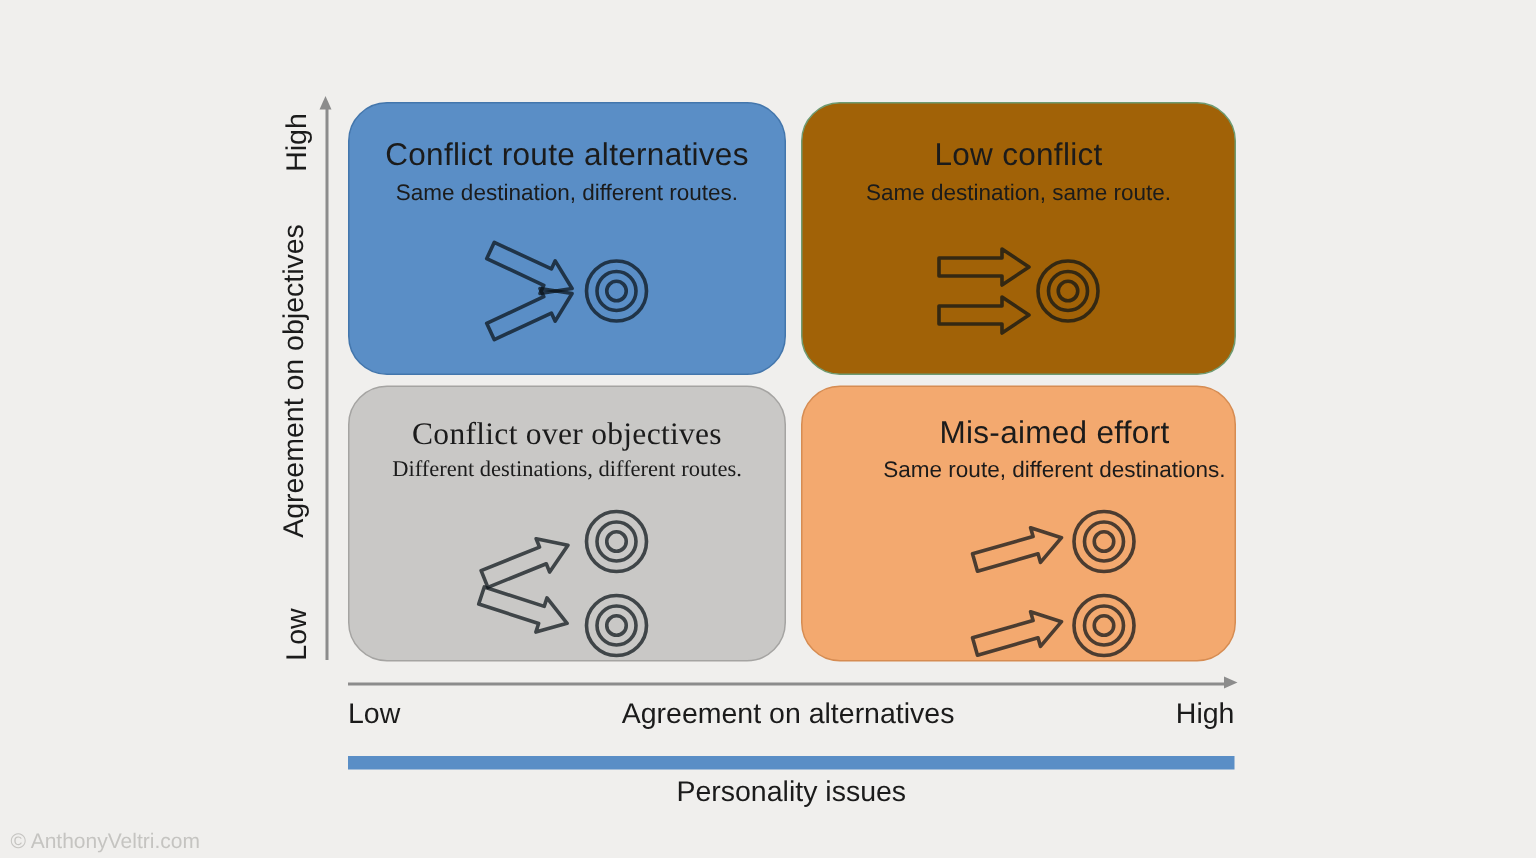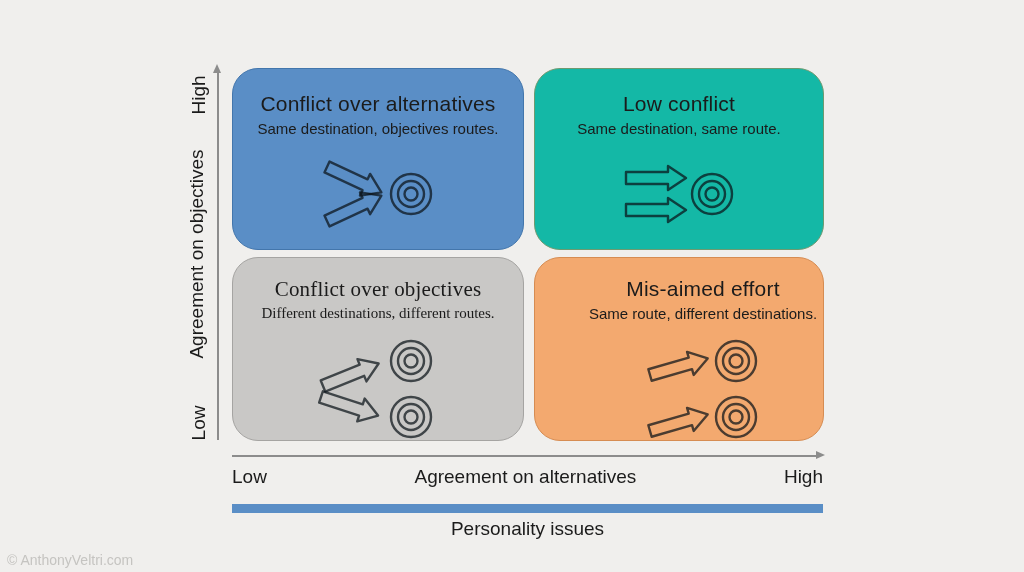--- a/index.html
+++ b/index.html
@@ -119,32 +119,32 @@
 
 <div class="stage" style="background-color: rgb(240, 239, 237);">
 
   <div class="y-axis-line"></div>
   <div class="y-axis-arrowhead"></div>
   <div class="y-label y-high">High</div>
   <div class="y-label y-title">Agreement on objectives</div>
   <div class="y-label y-low">Low</div>
 
   <div class="quadrant q-tl" style="background-color: rgb(90, 142, 198); border-color: rgb(67, 118, 172);">
-    <div class="q-title">Conflict over alternatives</div>
-    <div class="q-subtitle">Same destination, objectives routes.</div>
+    <div class="q-title">Conflict route alternatives</div>
+    <div class="q-subtitle">Same destination, different routes.</div>
     <svg class="q-icon" width="170" height="100" viewBox="0 0 170 100">
       <polygon points="0,-6 42,-6 42,-12 60,0 42,12 42,6 0,6" transform="translate(34,23) rotate(25)"></polygon>
       <polygon points="0,-6 42,-6 42,-12 60,0 42,12 42,6 0,6" transform="translate(34,77) rotate(-25)"></polygon>
       <circle cx="118" cy="50" r="20"></circle>
       <circle cx="118" cy="50" r="13"></circle>
       <circle cx="118" cy="50" r="6.5"></circle>
     </svg>
   </div>
 
-  <div class="quadrant q-tr" style="background-color: #14b8a6; border-color: rgb(110, 154, 112);">
+  <div class="quadrant q-tr" style="background-color: #a16207; border-color: rgb(110, 154, 112);">
     <div class="q-title">Low conflict</div>
     <div class="q-subtitle">Same destination, same route.</div>
     <svg class="q-icon" width="170" height="100" viewBox="0 0 170 100">
       <polygon points="0,-6 42,-6 42,-12 60,0 42,12 42,6 0,6" transform="translate(32,34)"></polygon>
       <polygon points="0,-6 42,-6 42,-12 60,0 42,12 42,6 0,6" transform="translate(32,66)"></polygon>
       <circle cx="118" cy="50" r="20"></circle>
       <circle cx="118" cy="50" r="13"></circle>
       <circle cx="118" cy="50" r="6.5"></circle>
     </svg>
   </div>

